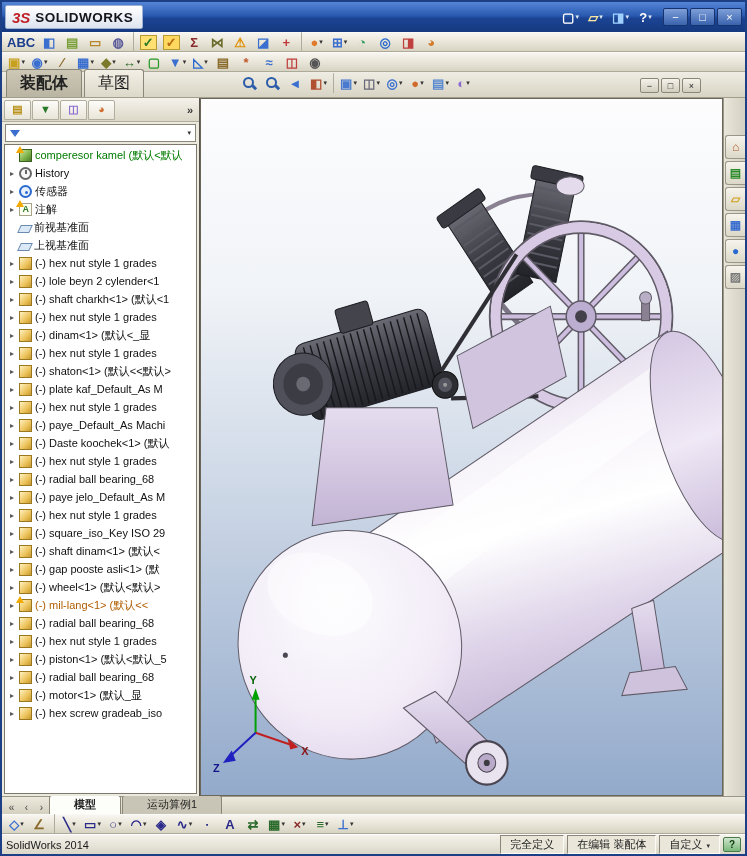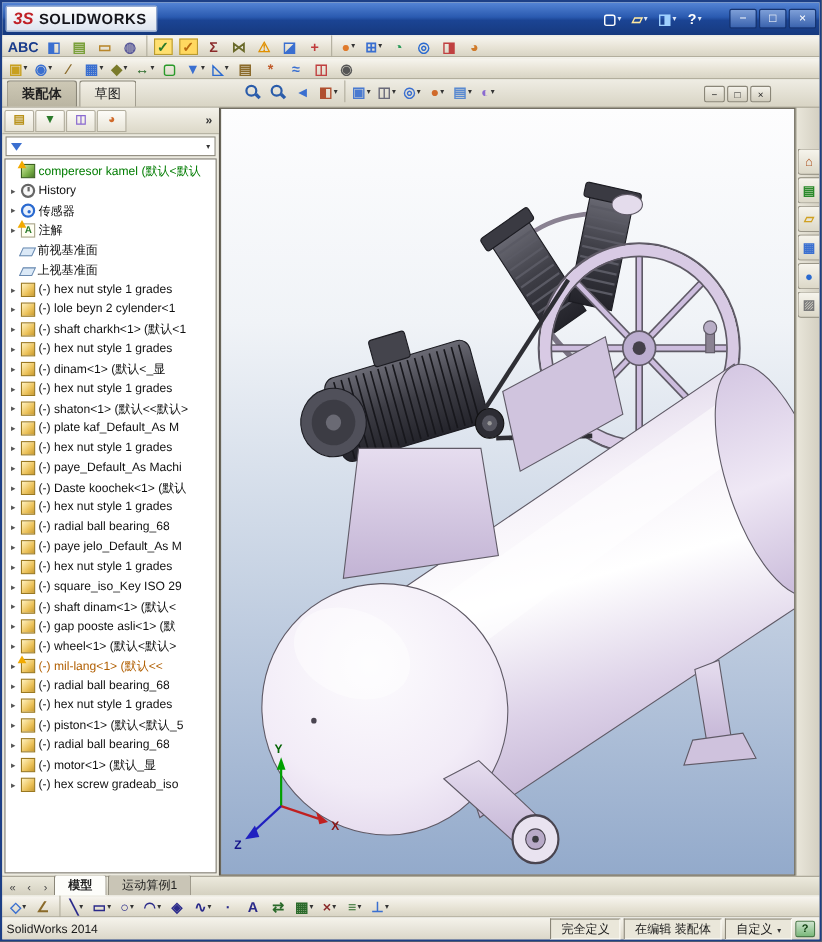--- a/index.html
+++ b/index.html
@@ -4,21 +4,21 @@
 <style>
   * { margin:0; padding:0; box-sizing:border-box; }
   html,body { background:#444; }
   body { font-family:"Liberation Sans", sans-serif; }
   .app { width:747px; height:856px; position:relative; background:#d6d2c2;
          border:2px solid #1d3f86; outline:1px solid #0c2250; overflow:hidden;
          display:flex; flex-direction:column; }
 
   
   .titlebar { height:30px; flex:none; background:linear-gradient(#5585d6,#2a5ab0 45%,#1b4494 55%,#16397e);
-              display:flex; align-items:center; padding:0 3px; gap:14px; }
+              display:flex; align-items:center; padding:0 3px; gap:0; }
   .logo { display:flex; align-items:center; gap:5px; background:linear-gradient(#ffffff,#dde4ef);
           height:24px; padding:0 9px 0 6px; border-radius:2px; border:1px solid #9fb2d2; }
   .logo-mark { color:#c02026; font-weight:bold; font-style:italic; font-size:15px; }
   .logo-text { font-weight:bold; font-size:13.5px; color:#14141a; letter-spacing:.5px; }
   .menu { display:flex; align-items:center; background:linear-gradient(#e9effa,#c9d5ea); height:22px;
           border-radius:2px; padding:0 2px; border:1px solid #8aa2c8; }
   .menu-item { padding:0 8px; font-size:12px; color:#111; line-height:20px; white-space:nowrap; cursor:default; }
   .qicons { display:flex; align-items:center; gap:2px; margin-left:auto; }
   .winbtns { display:flex; gap:2px; margin-left:6px; }
   .winbtn { width:25px; height:18px; display:flex; align-items:center; justify-content:center;
@@ -36,21 +36,21 @@
   .dd { font-size:7px; color:#333; margin-left:1px; }
   .glyph.i-mag { width:14px; height:14px; position:relative; }
   .glyph.i-mag::before { content:""; position:absolute; left:1px; top:1px; width:7px; height:7px;
                          border:2px solid #2a5caa; border-radius:50%; }
   .glyph.i-mag::after { content:""; position:absolute; left:10px; top:10px; width:5px; height:2.5px;
                         background:#2a5caa; transform:rotate(45deg); }
 
   
   .cmdrow { height:26px; flex:none; background:linear-gradient(#efede4,#d8d4c4);
             border-bottom:1px solid #a29e8e; display:flex; align-items:flex-end; padding:0 4px; }
-  .cmdtab { padding:3px 13px 3px; font-size:12px; border:1px solid #8a8678; border-bottom:none;
+  .cmdtab { padding:3px 13px 3px; font-size:16px; border:1px solid #8a8678; border-bottom:none;
             border-radius:3px 3px 0 0; background:linear-gradient(#f2efe6,#ddd9c9); margin-right:2px; color:#222; }
   .cmdtab.i-active { background:linear-gradient(#cdc8b5,#bab5a2); font-weight:bold; }
   .hud { display:flex; align-items:center; margin-left:92px; margin-bottom:2px; }
   .docbtns { display:flex; gap:2px; margin-left:auto; margin-right:40px; margin-bottom:4px; }
   .docbtn { width:19px; height:15px; display:flex; align-items:center; justify-content:center;
             background:linear-gradient(#f4f2ea,#d2ceBE); background:linear-gradient(#f4f2ea,#d2cebe);
             border:1px solid #8a8678; border-radius:2px; font-size:9px; color:#222; }
 
   
   .main { flex:1; display:flex; position:relative; min-height:0; }
@@ -100,21 +100,21 @@
            display:flex; flex-direction:column; align-items:stretch; padding-top:37px; gap:2px; }
   .tp-btn { height:24px; display:flex; align-items:center; justify-content:center;
             background:linear-gradient(#f6f4ec,#dcd8c8); border:1px solid #9a9688; border-right:none;
             border-radius:3px 0 0 3px; margin-left:1px; }
   .tp-btn .glyph { font-size:12px; }
 
   
   .mtabs { height:18px; flex:none; background:linear-gradient(#eceadd,#d4d0c0); border-top:1px solid #9a9688;
            display:flex; align-items:flex-end; padding:0 2px; }
   .mnav { width:15px; text-align:center; font-size:10px; color:#444; padding-bottom:1px; }
-  .mtab { padding:1px 12px 2px; font-size:11px; border:1px solid #8a8678; border-bottom:none;
+  .mtab { padding:1px 24px 2px; font-size:11px; border:1px solid #8a8678; border-bottom:none;
           border-radius:3px 3px 0 0; background:#c9c5b6; margin-right:1px; color:#222; }
   .mtab.i-active { background:#fdfdfa; font-weight:bold; }
 
   
   .status { height:20px; flex:none; background:linear-gradient(#f4f2ea,#dbd7c9); border-top:1px solid #fff;
             display:flex; align-items:center; font-size:11px; padding:0 4px; color:#1a1a1a; }
   .sboxes { margin-left:auto; display:flex; align-items:center; gap:3px; }
   .sbox { border:1px solid; border-color:#8a8678 #fcfbf6 #fcfbf6 #8a8678; background:#eae7da;
           padding:1px 9px; white-space:nowrap; }
   .shelp { width:18px; height:15px; display:flex; align-items:center; justify-content:center;

